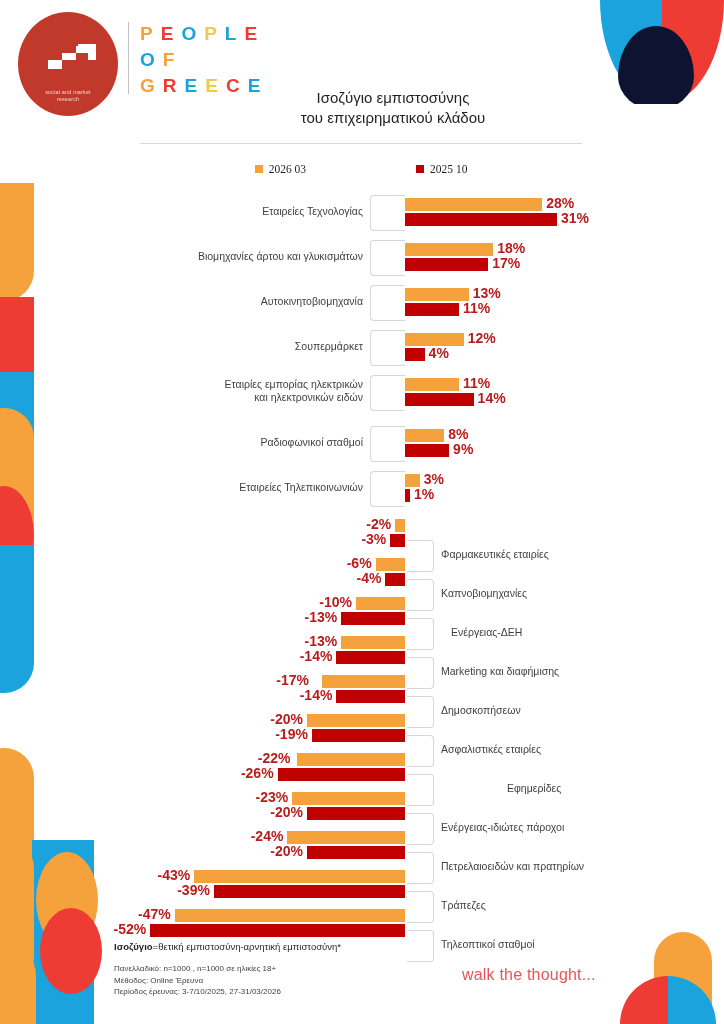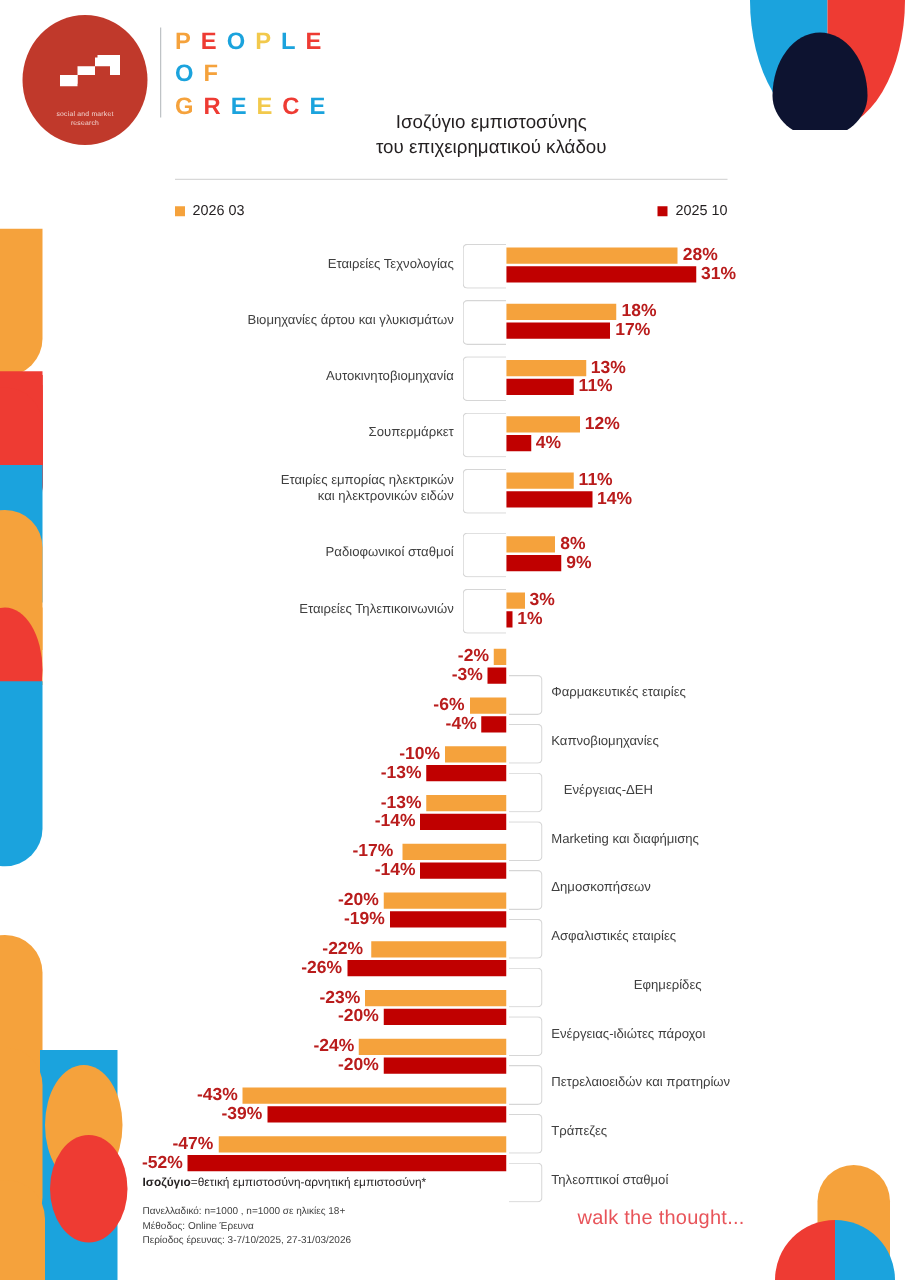--- a/index.html
+++ b/index.html
@@ -52,21 +52,21 @@
     font-family:"Liberation Sans",sans-serif;line-height:20px;
   }
 
   .chart-title{
     position:absolute;left:228px;top:88px;width:330px;text-align:center;
     font-size:15px;line-height:20px;color:#231f20;font-weight:400;
   }
   .rule{position:absolute;left:140px;top:143px;width:442px;height:1px;background:#d8d8d8;}
 
   
-  .legend{position:absolute;left:140px;top:163px;width:442px;display:flex;justify-content:space-between;gap:110px;}
+  .legend{position:absolute;left:140px;top:163px;width:442px;display:flex;justify-content:center;gap:110px;font-family:Liberation Serif, serif;}
   .legend-item{display:flex;align-items:center;gap:6px;font-size:11.5px;color:#231f20;}
   .swatch{width:8px;height:8px;display:inline-block;}
 
   
   .chart{position:absolute;left:0;top:190px;width:724px;height:740px;}
   .row{position:absolute;left:0;width:724px;}
 
   .bar{position:absolute;height:13px;}
   .bar.o{background:#f5a23c;}
   .bar.r{background:#c00000;}
@@ -278,21 +278,21 @@
     <div class="row" style="top: 446px; height: 28px;">
       <div class="bar o" style="top: 0px; width: 63.7px; left: 341.3px;"></div>
       <div class="vlabel" style="top: -1px; left: 299.3px; width: 38px; text-align: right;">-13%</div>
       <div class="bar r" style="top: 15px; width: 68.6px; left: 336.4px;"></div>
       <div class="vlabel" style="top: 14px; left: 294.4px; width: 38px; text-align: right;">-14%</div>
       <div class="bracket r-open" style="left: 407px; top: 21px; width: 26px; height: 30px;"></div>
       <div class="cat right" style="left: 441px; top: 29px;">Marketing και διαφήμισης</div>
     </div>
     <div class="row" style="top: 485px; height: 28px;">
       <div class="bar o" style="top: 0px; width: 83.3px; left: 321.7px;"></div>
-      <div class="vlabel" style="top: -1px; left: 282px; width: 38px; text-align: left;">-17%</div>
+      <div class="vlabel" style="top: -1px; left: 271px; width: 38px; text-align: right;">-17%</div>
       <div class="bar r" style="top: 15px; width: 68.6px; left: 336.4px;"></div>
       <div class="vlabel" style="top: 14px; left: 294.4px; width: 38px; text-align: right;">-14%</div>
       <div class="bracket r-open" style="left: 407px; top: 21px; width: 26px; height: 30px;"></div>
       <div class="cat right" style="left: 441px; top: 29px;">Δημοσκοπήσεων</div>
     </div>
     <div class="row" style="top: 524px; height: 28px;">
       <div class="bar o" style="top: 0px; width: 98px; left: 307px;"></div>
       <div class="vlabel" style="top: -1px; left: 265px; width: 38px; text-align: right;">-20%</div>
       <div class="bar r" style="top: 15px; width: 93.1px; left: 311.9px;"></div>
       <div class="vlabel" style="top: 14px; left: 269.9px; width: 38px; text-align: right;">-19%</div>

